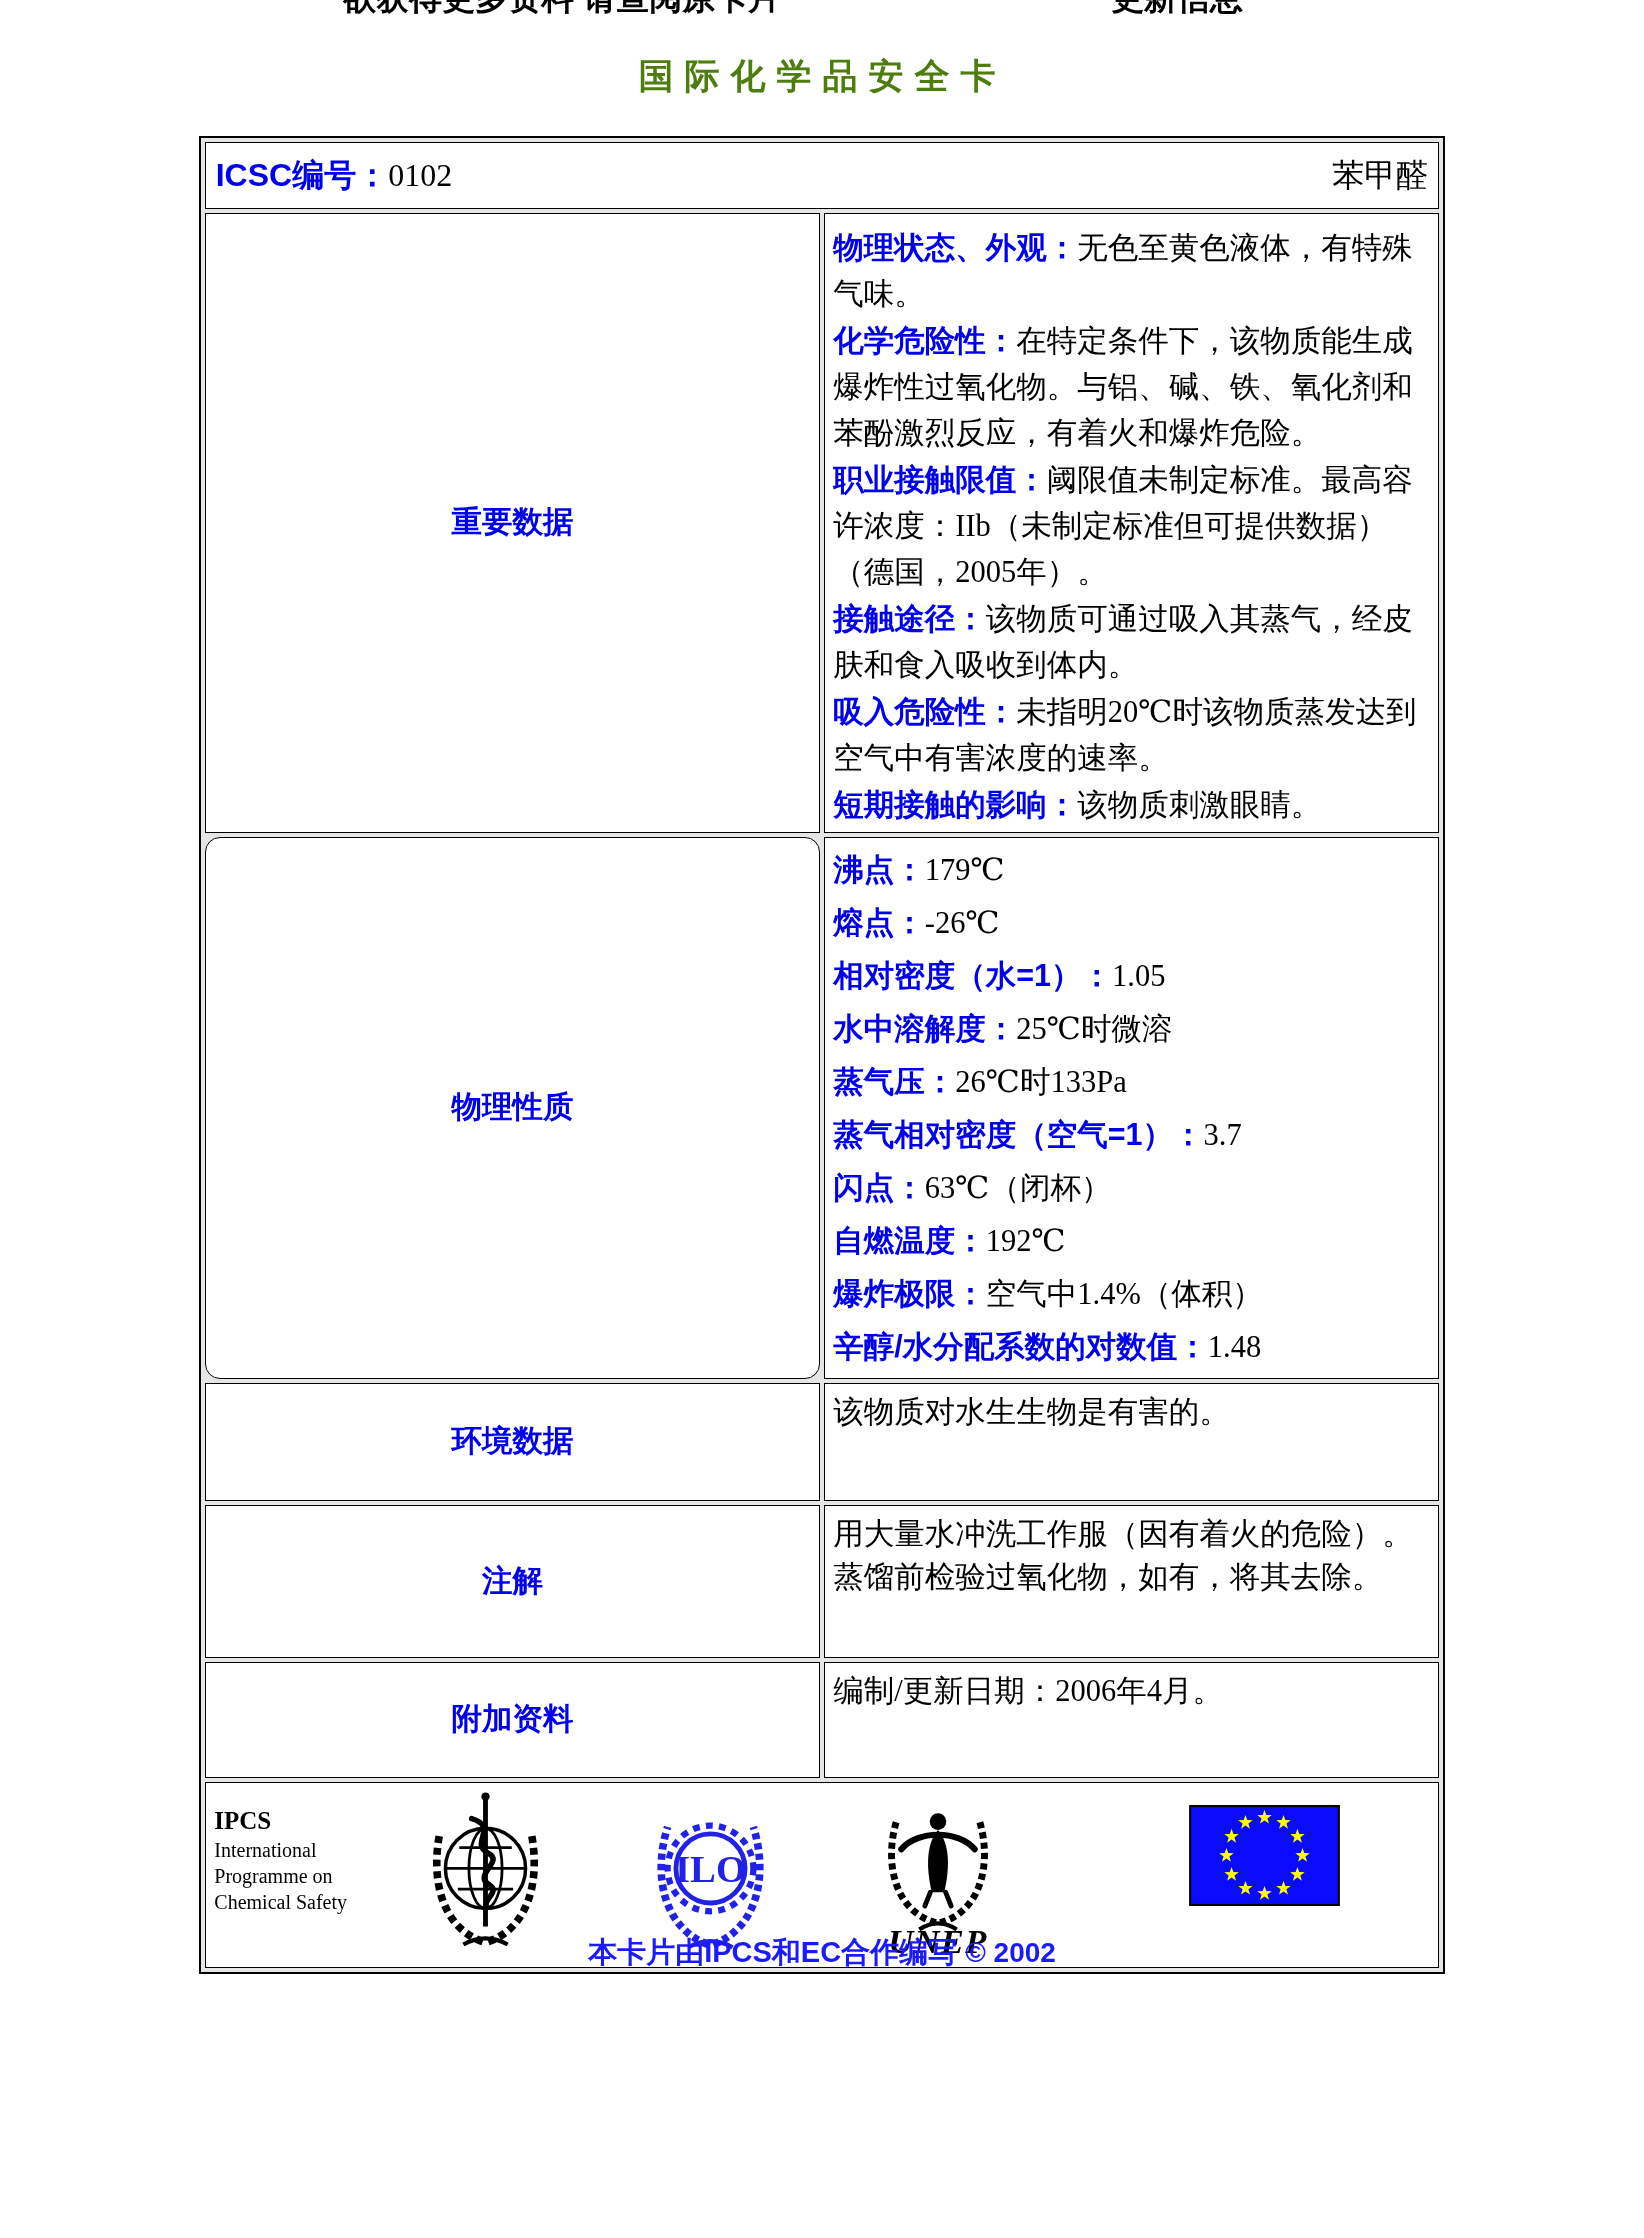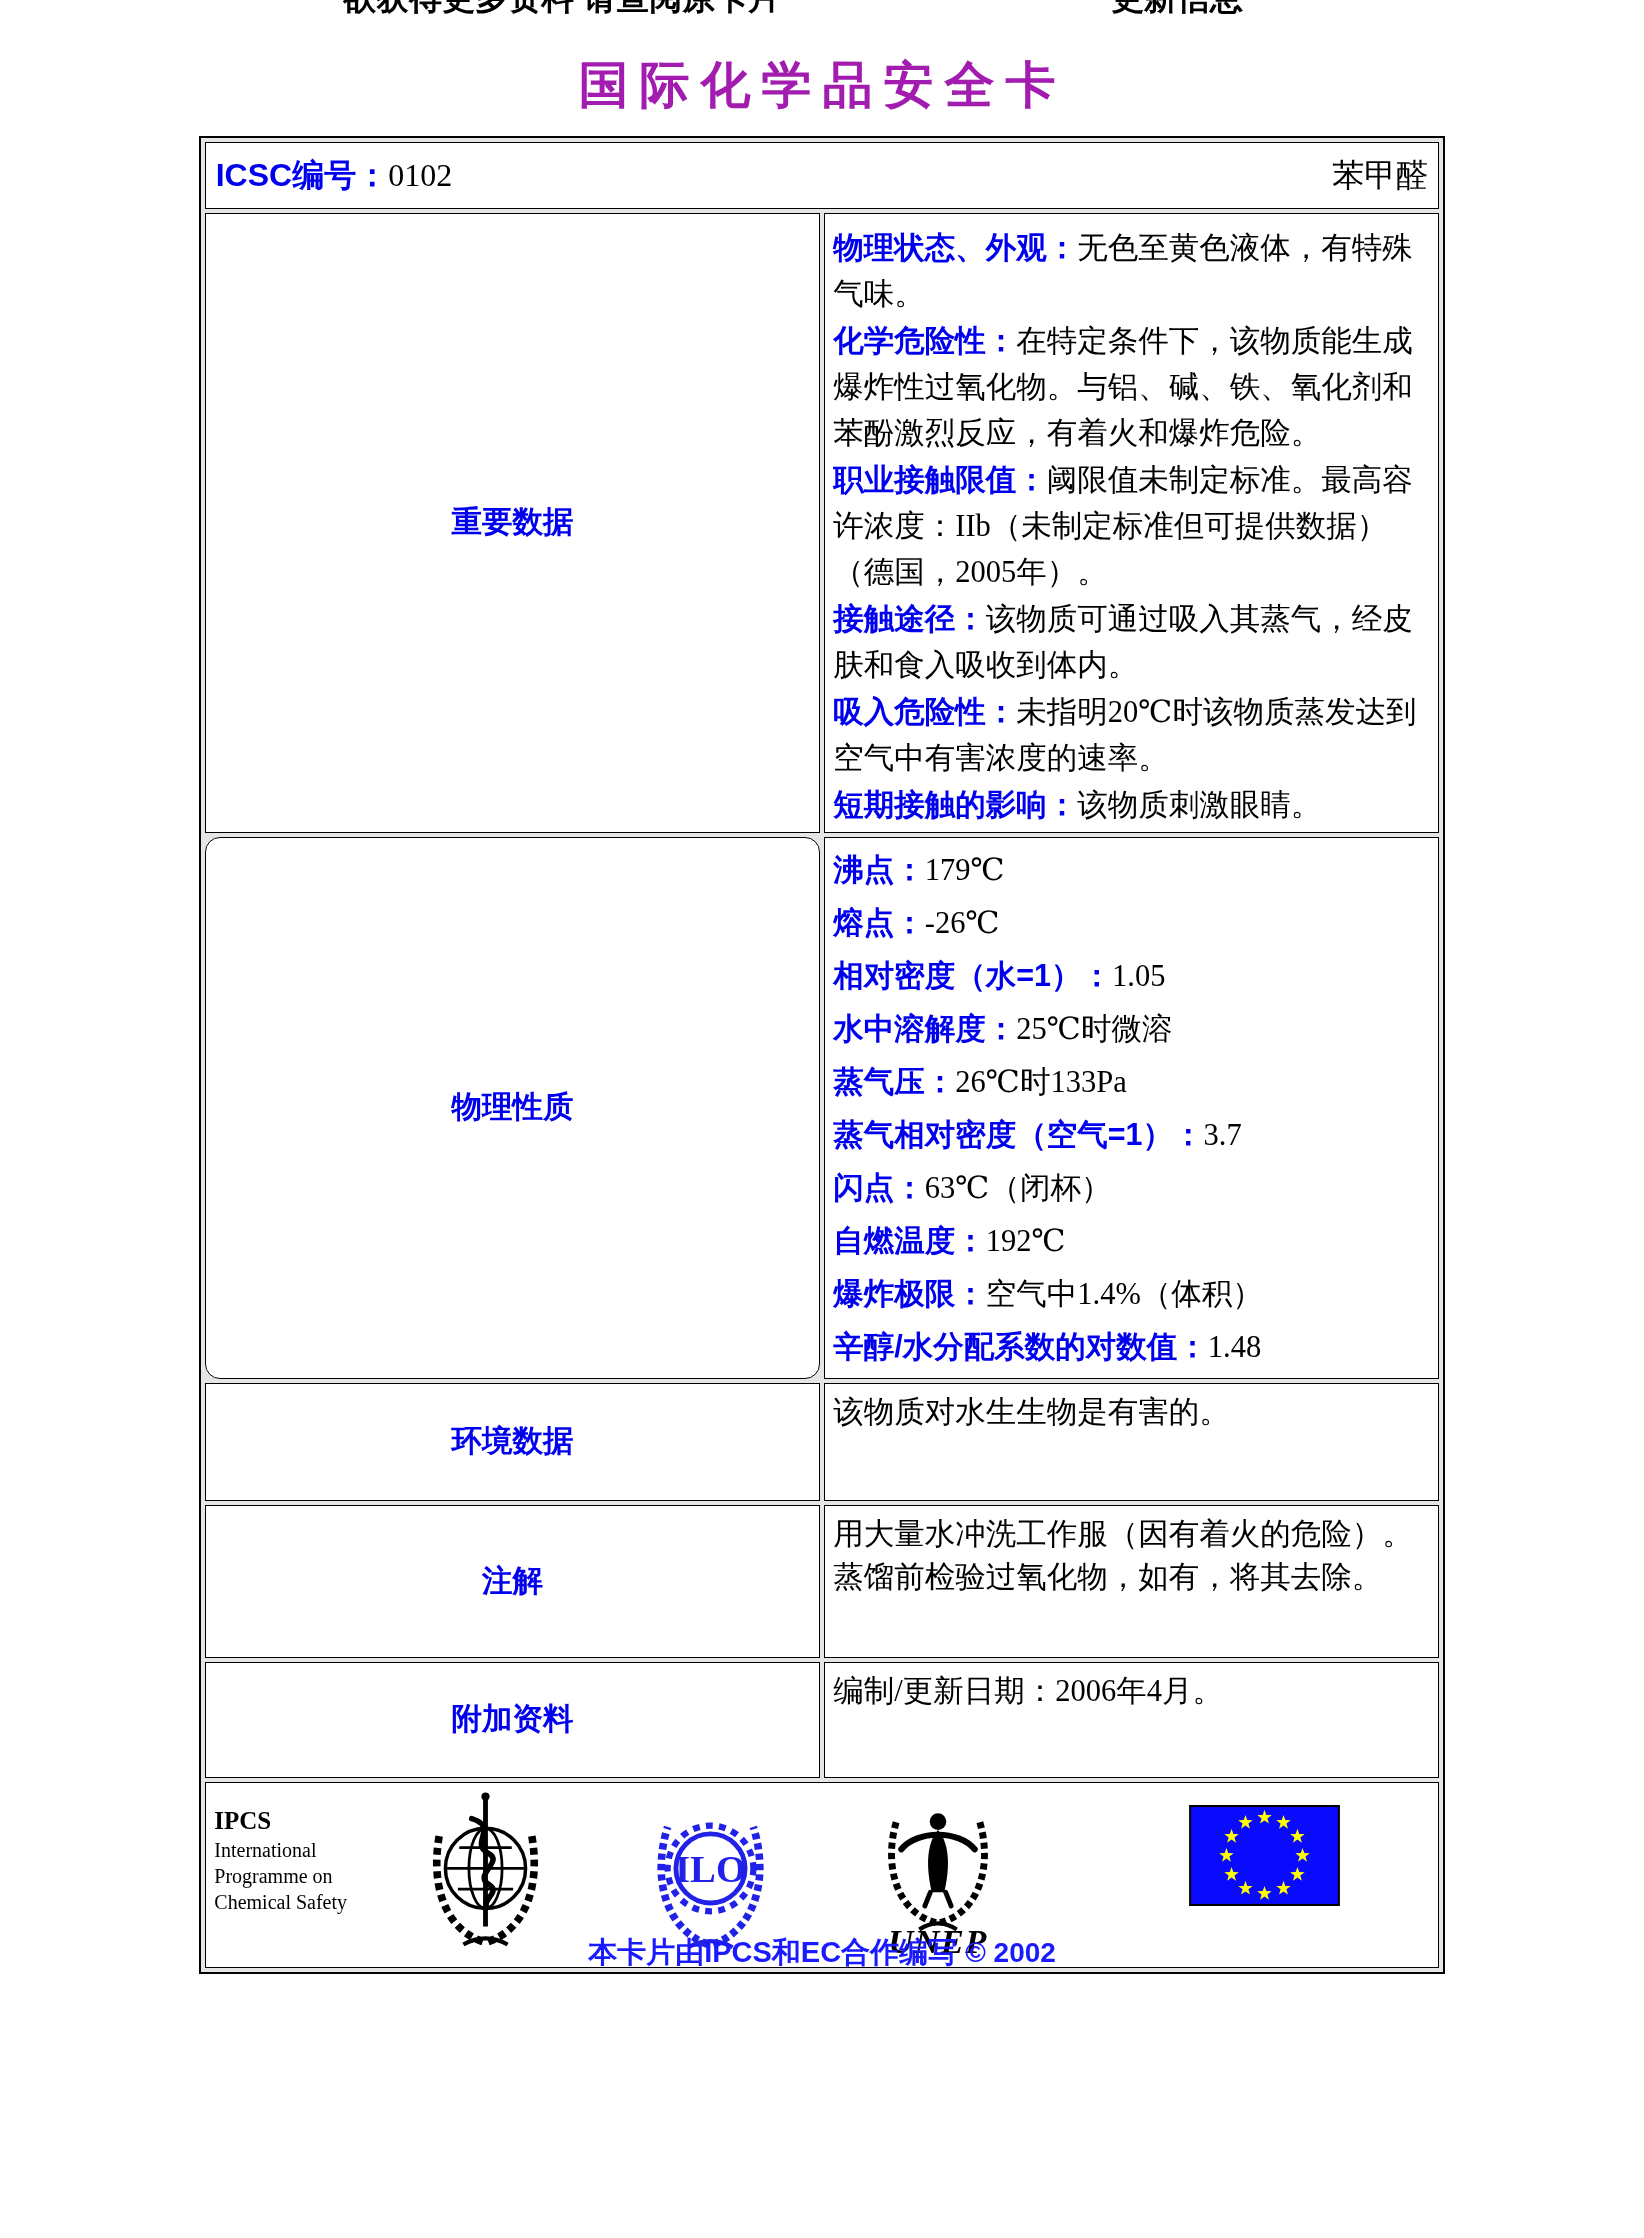--- a/index.html
+++ b/index.html
@@ -11,21 +11,21 @@
   .clipped-header{position:absolute;top:0;height:16.6px;overflow:hidden;}
   .clipped-header .inner{
     font-family:"Liberation Sans","DejaVu Sans",sans-serif;
     font-weight:bold;font-size:33px;line-height:33px;margin-top:-18.7px;white-space:nowrap;
   }
   #clip-left{left:343px;}
   #clip-right{left:1111px;}
 
   .page-title{
     position:absolute;top:58px;left:0;width:100%;text-align:center;
-    color:#a21caf;font-weight:bold;font-size:50px;letter-spacing:11px;line-height:1.1;
+    color:#4d7c0f;font-weight:bold;font-size:35px;letter-spacing:11px;line-height:1.1;
     font-family:"Liberation Serif","DejaVu Serif",serif;
   }
 
   table.card{
     position:absolute;left:199px;top:136px;width:1246px;
     border:2.8px solid #000;border-collapse:separate;border-spacing:4.2px;
     table-layout:fixed;background:#e5e5e5;
   }
   td{border:1.4px solid #000;background:#fff;padding:0;vertical-align:top;}
   td.labelcell{

